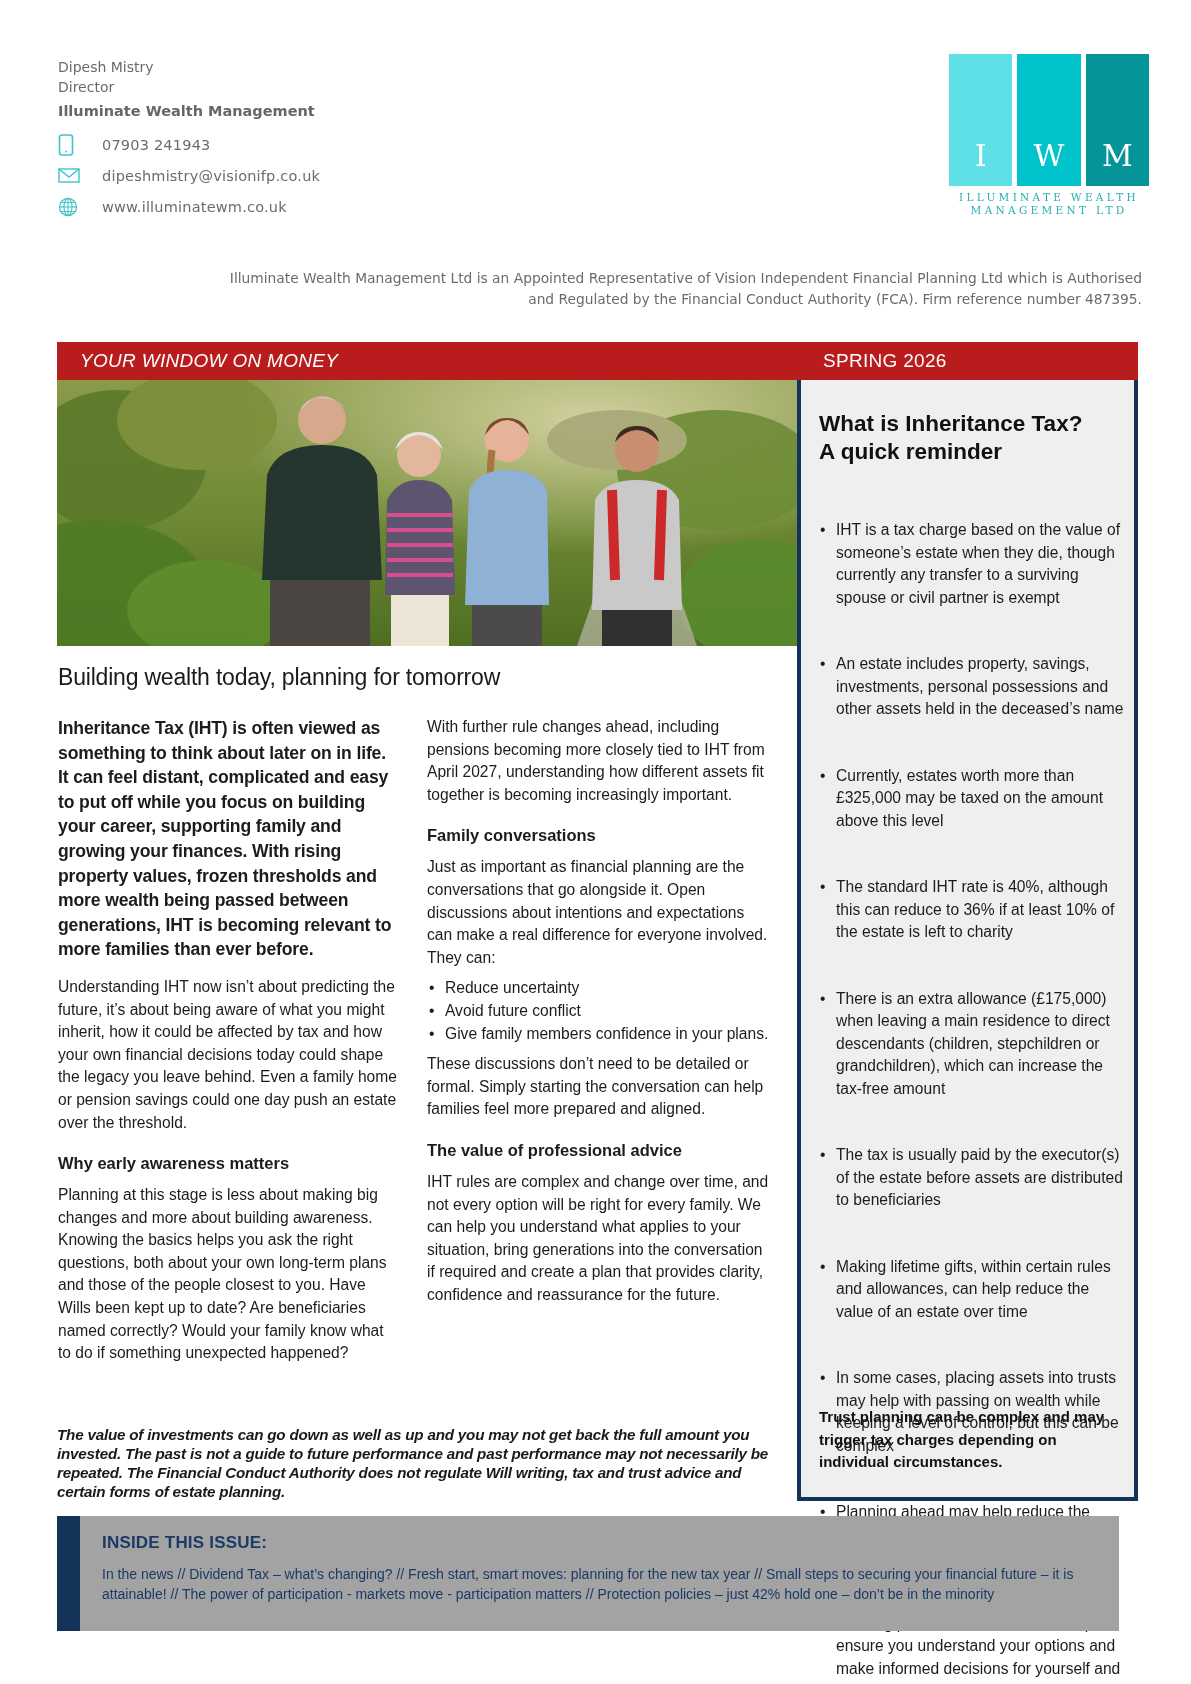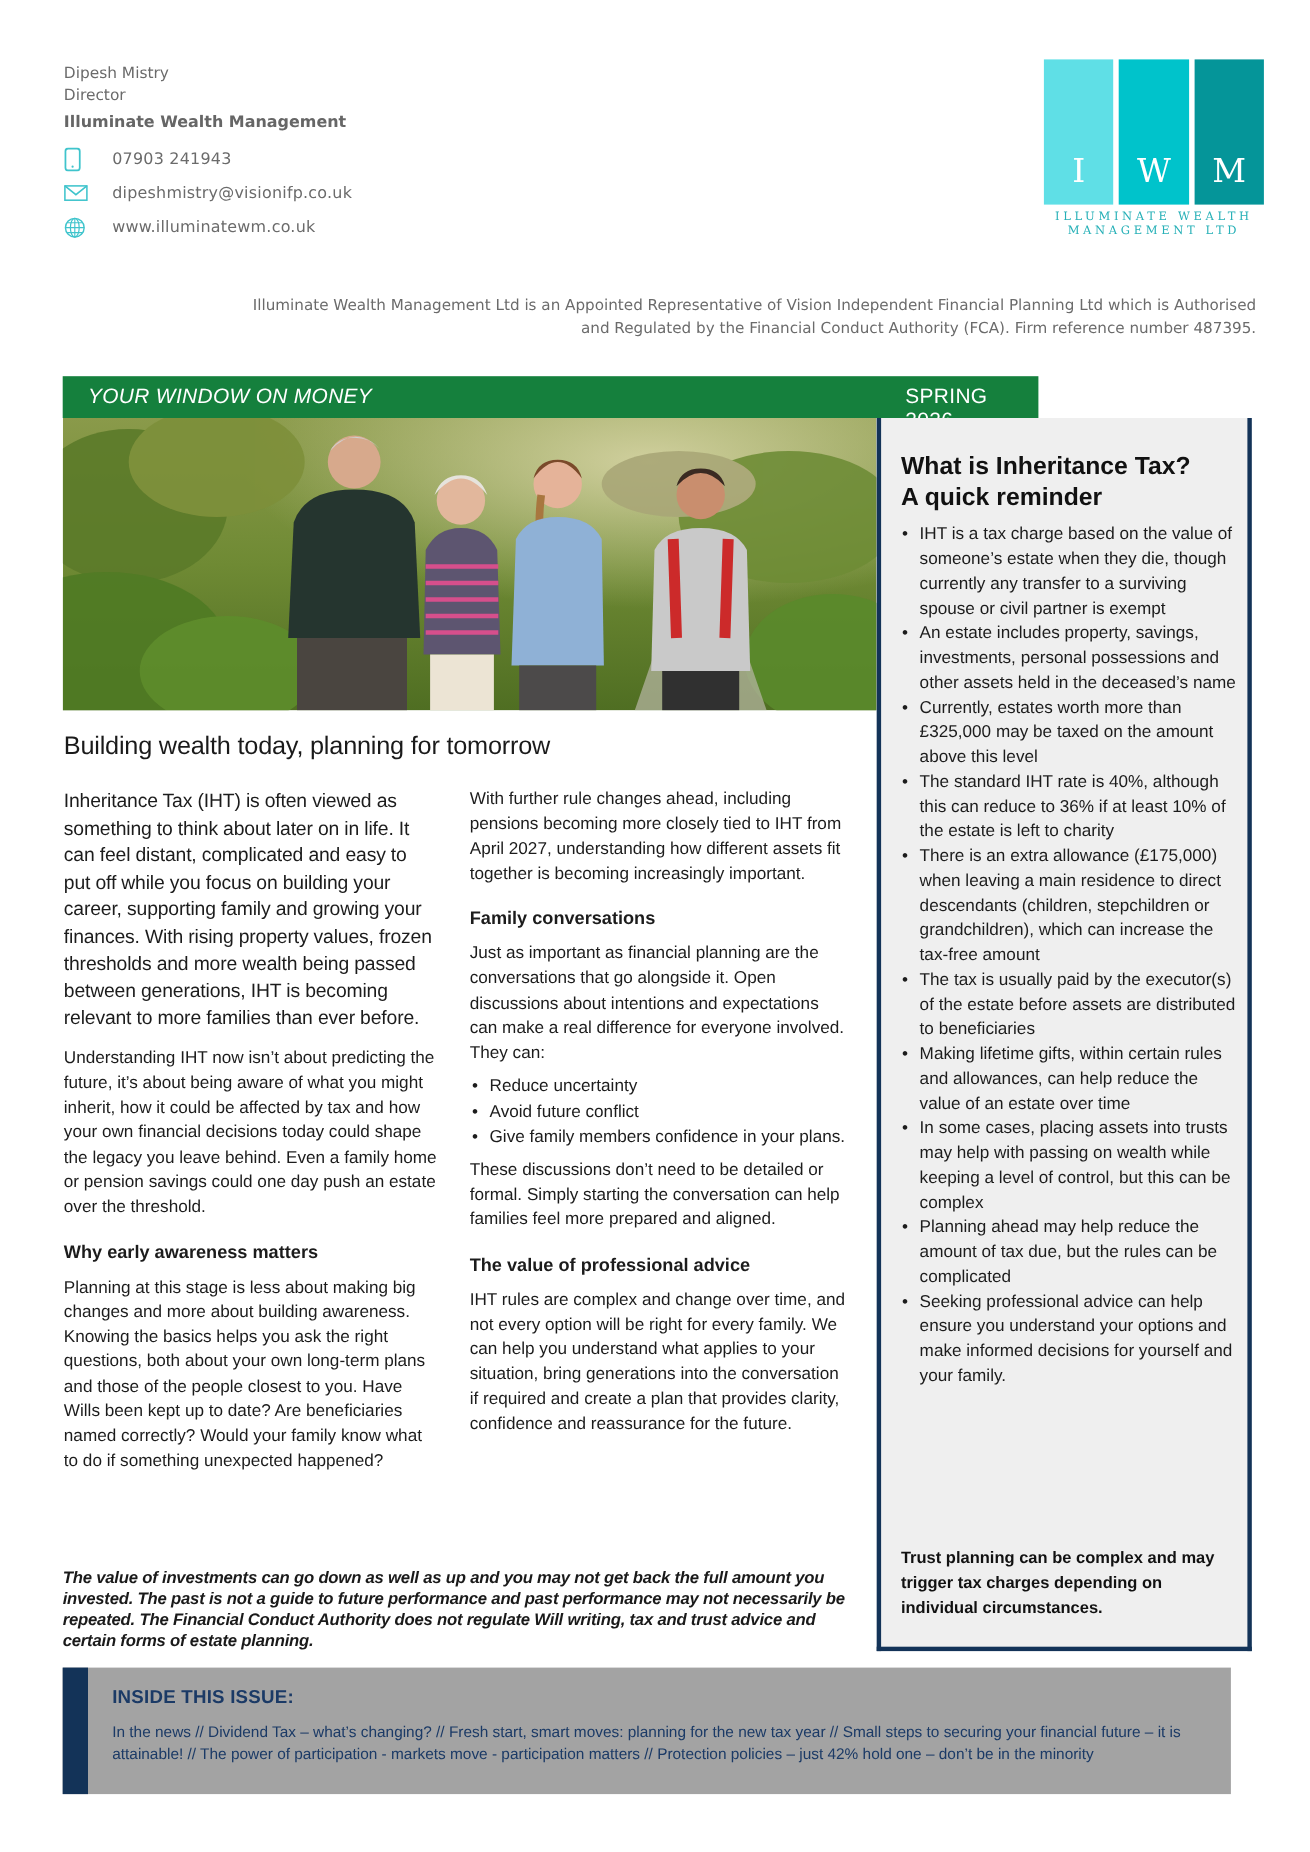--- a/index.html
+++ b/index.html
@@ -24,50 +24,50 @@
   .logo .bar.b2 { background: #00c3cb; }
   .logo .bar.b3 { background: #059599; }
   .logo .tagline { text-align: center; font-family: "DejaVu Serif", serif; color: #26b0b7; font-size: 10.5px;
                    letter-spacing: 3.3px; line-height: 13px; margin-top: 5px; }
 
   
   .reg { position: absolute; left: 50px; top: 268px; width: 1092px; text-align: right; color: #6b6b6b;
          font-size: 14.5px; line-height: 21px; font-family: "DejaVu Sans", sans-serif; font-size: 13.8px; }
 
   
-  .banner { position: absolute; left: 57px; top: 342px; width: 887px; height: 38px; background: #15803d; color: #fff; }
+  .banner { position: absolute; left: 57px; top: 342px; width: 1081px; height: 38px; background: #b91c1c; color: #fff; }
   .banner .left { position: absolute; left: 23px; top: 8px; font-size: 19px; font-style: italic; letter-spacing: 0.3px; }
   .banner .right { position: absolute; left: 766px; top: 8px; font-size: 19px; letter-spacing: 0.3px; }
 
   
   .hero { position: absolute; left: 57px; top: 380px; width: 740px; height: 266px; overflow: hidden; }
   .hero svg { display: block; }
 
   
   .headline { position: absolute; left: 58px; top: 664px; font-size: 23px; font-weight: normal; color: #1a1a1a;
               letter-spacing: -0.2px; }
   .col { position: absolute; top: 715px; width: 340px; font-size: 15.6px; line-height: 22.6px; color: #1c1c1c; }
   .col1 { left: 58px; top: 716px; }
   .col2 { left: 427px; top: 716px; width: 345px; }
-  .lead { font-weight: normal; font-size: 17.6px; line-height: 24.6px; margin-bottom: 6px; letter-spacing: -0.15px; }
+  .lead { font-weight: bold; font-size: 17.6px; line-height: 24.6px; margin-bottom: 6px; letter-spacing: -0.15px; }
   .col p { margin-bottom: 14px; }
   .col h3 { font-size: 16.5px; font-weight: bold; margin: 18px 0 10px; line-height: 22px; }
   .col ul { list-style: none; margin-bottom: 8px; }
   .col ul li { position: relative; padding-left: 18px; }
   .col ul li::before { content: "\2022"; position: absolute; left: 2px; top: 0; }
 
   .disclaimer { position: absolute; left: 57px; top: 1425px; width: 720px; font-size: 15.2px; line-height: 19px;
                 font-style: italic; font-weight: bold; color: #1a1a1a; letter-spacing: -0.2px; }
 
   
   .sidebar { position: absolute; left: 797px; top: 380px; width: 341px; height: 1121px; background: #efefef;
              border: 4px solid #133358; border-top: none; }
   .sidebar h2 { position: absolute; left: 18px; top: 30px; font-size: 22.5px; line-height: 28px; font-weight: bold; color: #111; }
   .sidebar ul { position: absolute; left: 18px; top: 95px; width: 310px; list-style: none; font-size: 15.6px; line-height: 22.5px; color: #1c1c1c; }
-  .sidebar ul li { position: relative; padding-left: 17px; }
+  .sidebar ul li { position: relative; padding-left: 17px; margin-top: 44px; }
   .sidebar ul li::before { content: "\2022"; position: absolute; left: 1px; top: 0; }
   .sidebar .note { position: absolute; left: 18px; top: 1026px; width: 310px; font-size: 15px; line-height: 22.5px; font-weight: bold; color: #111; }
 
   
   .inside { position: absolute; left: 57px; top: 1516px; width: 1062px; height: 115px; background: #a3a3a3; }
   .inside .stripe { position: absolute; left: 0; top: 0; width: 23px; height: 115px; background: #133358; }
   .inside h4 { position: absolute; left: 45px; top: 17px; font-size: 17px; font-weight: bold; color: #1b3a66; letter-spacing: 0.2px; }
   .inside .items { position: absolute; left: 45px; top: 48px; width: 1010px; font-size: 14px; line-height: 20px; color: #1b3a66; }
 </style>
 </head>

